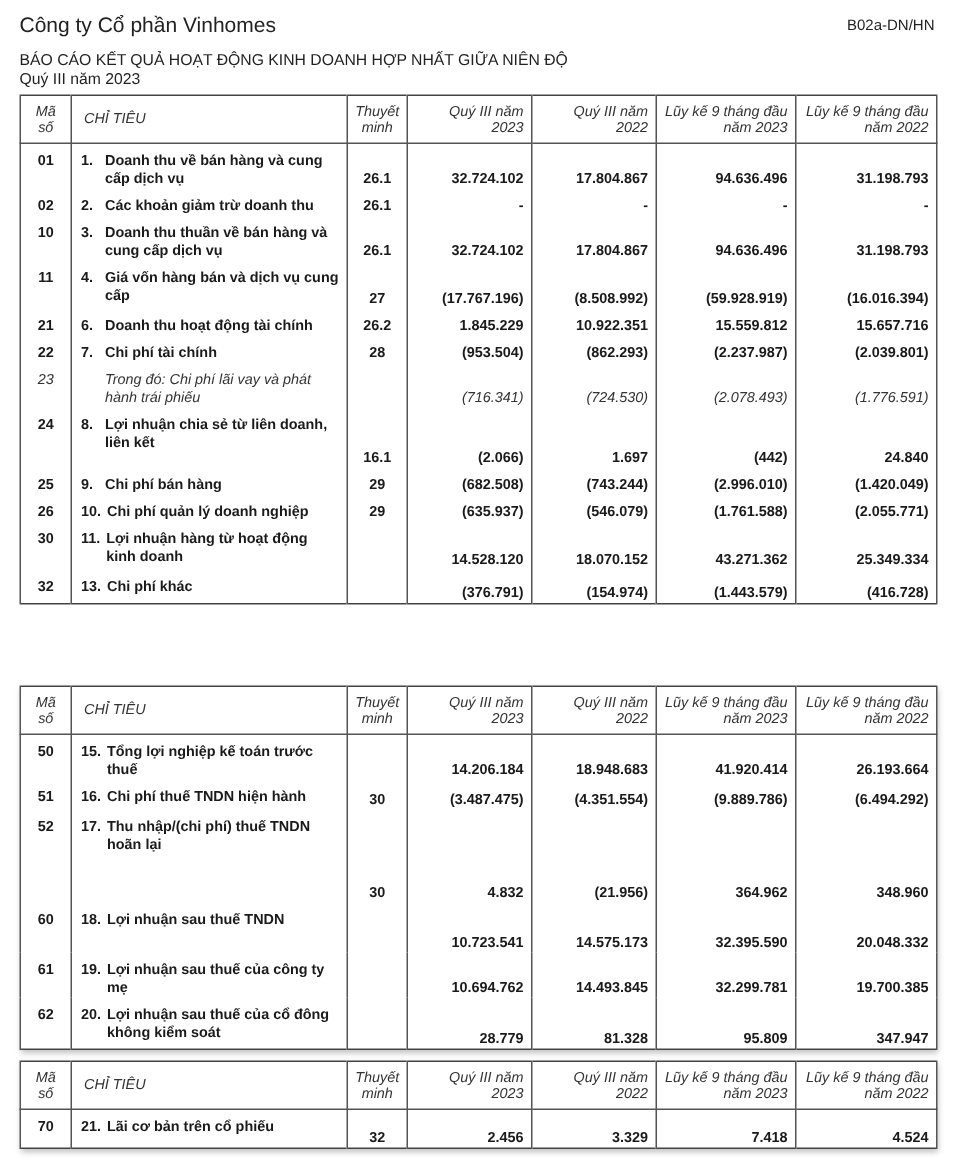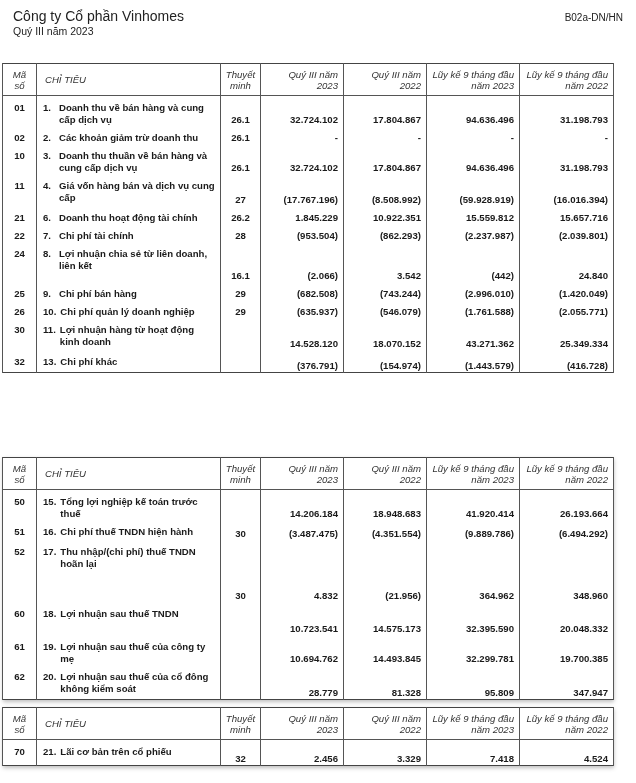--- a/index.html
+++ b/index.html
@@ -9,21 +9,21 @@
     font-family: "Liberation Sans", sans-serif;
     color: #1a1a1a;
     position: relative;
   }
   .header { position: absolute; left: 13px; top: 8px; width: 610px; }
   .company { font-size: 14px; color: #222; }
   .form-code { position: absolute; right: 0; top: 4px; font-size: 10px; color: #222; }
   .report-title { font-size: 10.5px; margin-top: 10px; color: #222; letter-spacing: 0; }
   .report-period { font-size: 10.5px; color: #222; margin-top: 1px; }
 
-  .tbl-wrap { position: absolute; left: 2px; width: 611px; }
+  .tbl-wrap { position: absolute; left: 13px; width: 611px; }
   .tbl-wrap.shadow { box-shadow: 1px 2px 4px rgba(0,0,0,0.25); background:#fff; }
   table { border-collapse: collapse; width: 100%; table-layout: fixed; font-size: 9.6px; }
   th, td { border-left: 1px solid #555; border-right: 1px solid #555; padding: 0 4px; vertical-align: top; }
   table { border: 1.5px solid #444; }
   thead th { font-weight: normal; font-style: italic; color: #333; border-bottom: 1px solid #555; height: 31px; vertical-align: middle; line-height: 11px; }
   th.c-code { text-align: center; }
   th.c-label { text-align: left; padding-left: 8px; }
   th.c-note { text-align: center; }
   th.c-num { text-align: right; padding-right: 5px; }
   td { font-weight: bold; line-height: 12px; }
@@ -36,20 +36,21 @@
   .lbl .n { width: 16px; flex: none; }
   .lbl .t { flex: 1; }
   .lbl.wide .n { width: auto; margin-right: 4px; }
 </style>
 </head>
 <body>
 
 <div class="header">
   <div class="company">Công ty Cổ phần Vinhomes</div>
   <div class="form-code">B02a-DN/HN</div>
+  <div class="report-title">BÁO CÁO KẾT QUẢ HOẠT ĐỘNG KINH DOANH HỢP NHẤT GIỮA NIÊN ĐỘ</div>
   <div class="report-period">Quý III năm 2023</div>
 </div>
 
 <div class="tbl-wrap" style="top:63px;">
 <table>
   <colgroup>
         <col style="width:34px">
         <col style="width:184px">
         <col style="width:40px">
         <col style="width:83px">
@@ -146,31 +147,45 @@
               <span class="n">7.</span>
               <span class="t">Chi phí tài chính</span>
             </div>
           </td>
           <td class="c-note">28</td>
           <td class="c-num">(953.504)</td>
           <td class="c-num">(862.293)</td>
           <td class="c-num">(2.237.987)</td>
           <td class="c-num">(2.039.801)</td>
         </tr>
+        <tr class="it" style="height: 25px;">
+          <td class="c-code" style="padding-top:6px">23</td>
+          <td class="c-label" style="padding-top:6px">
+            <div class="lbl">
+              <span class="n"></span>
+              <span class="t">Trong đó: Chi phí lãi vay và phát hành trái phiếu</span>
+            </div>
+          </td>
+          <td class="c-note"></td>
+          <td class="c-num">(716.341)</td>
+          <td class="c-num">(724.530)</td>
+          <td class="c-num">(2.078.493)</td>
+          <td class="c-num">(1.776.591)</td>
+        </tr>
         <tr style="height: 40px;">
           <td class="c-code" style="padding-top:6px">24</td>
           <td class="c-label" style="padding-top:6px">
             <div class="lbl">
               <span class="n">8.</span>
               <span class="t">Lợi nhuận chia sẻ từ liên doanh, liên kết</span>
             </div>
           </td>
           <td class="c-note">16.1</td>
           <td class="c-num">(2.066)</td>
-          <td class="c-num">3.542</td>
+          <td class="c-num">1.697</td>
           <td class="c-num">(442)</td>
           <td class="c-num">24.840</td>
         </tr>
         <tr style="height: 18px;">
           <td class="c-code" style="padding-top:6px">25</td>
           <td class="c-label" style="padding-top:6px">
             <div class="lbl">
               <span class="n">9.</span>
               <span class="t">Chi phí bán hàng</span>
             </div>

